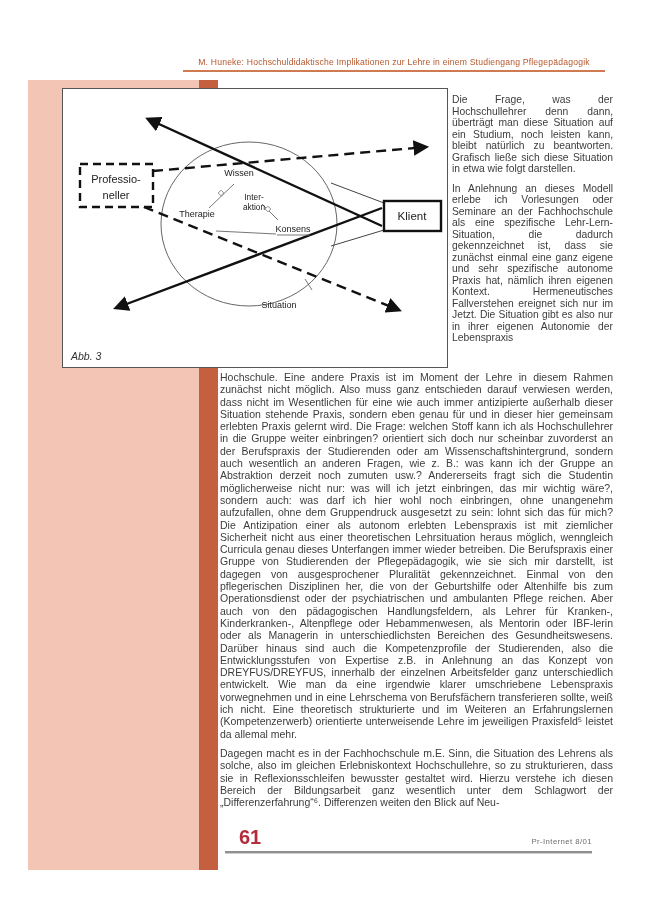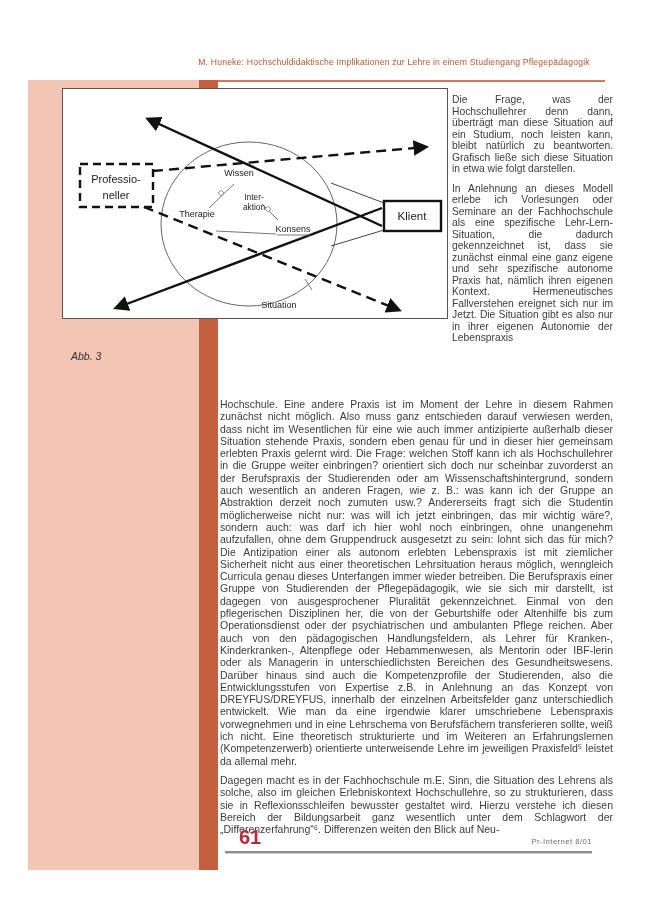--- a/index.html
+++ b/index.html
@@ -8,50 +8,50 @@
     background:#ffffff;
     font-family:"Liberation Sans","DejaVu Sans",sans-serif;
     color:#3a3a3a;
   }
   
   .runhead{
     position:absolute;left:183px;top:57px;width:422px;
     font-size:8.6px;letter-spacing:.2px;text-align:center;
     color:#b5562c;
     border-bottom:2px solid #cf7a50;
-    padding-bottom:13px;
+    padding-bottom:3px;
     white-space:nowrap;
   }
   
   .band{
     position:absolute;left:28px;top:80px;width:171px;height:790px;
     background:#f2c5b4;
   }
   .bar{
     position:absolute;left:199px;top:80px;width:19px;height:790px;
     background:#c4603f;
   }
   
   .figure{
-    position:absolute;left:62px;top:88px;width:386px;height:231px;
+    position:absolute;left:62px;top:88px;width:386px;height:280px;
     background:#ffffff;border:1px solid #555;box-sizing:border-box;
   }
   .figure svg{display:block;}
   
   .rightcol{
     position:absolute;left:452px;top:86px;width:161px;
     font-size:10.3px;line-height:11.5px;text-align:justify;
     hyphens:auto;-webkit-hyphens:auto;color:#3c3c3c;
   }
   .rightcol p{margin:8px 0 6px 0;}
   
   .maintext{
     position:absolute;left:220px;top:371px;width:393px;
     font-size:10.5px;line-height:12.3px;text-align:justify;
-    hyphens:auto;-webkit-hyphens:auto;color:#3c3c3c;margin-top:27px;
+    hyphens:auto;-webkit-hyphens:auto;color:#3c3c3c;
   }
   .maintext p{margin:0 0 7px 0;}
   
   .footer-brandrow{
     position:absolute;left:225px;top:826px;width:367px;height:26px;
     display:flex;align-items:baseline;
   }
   .brand{
     font-family:"Liberation Serif","DejaVu Serif",serif;
     font-variant:small-caps;font-weight:bold;

